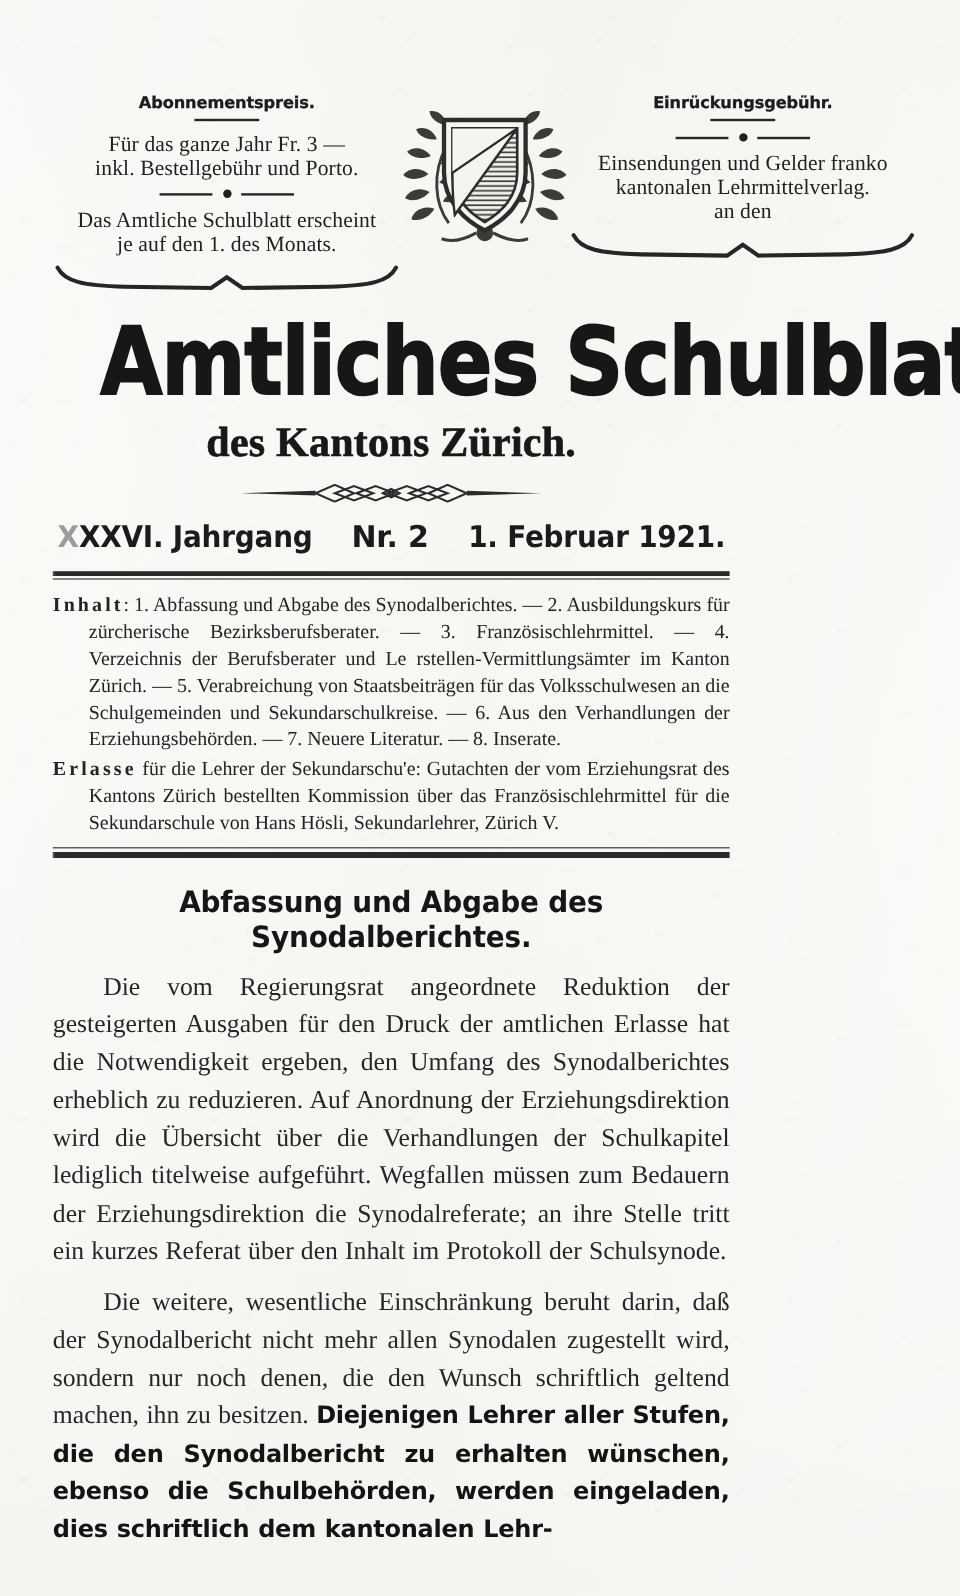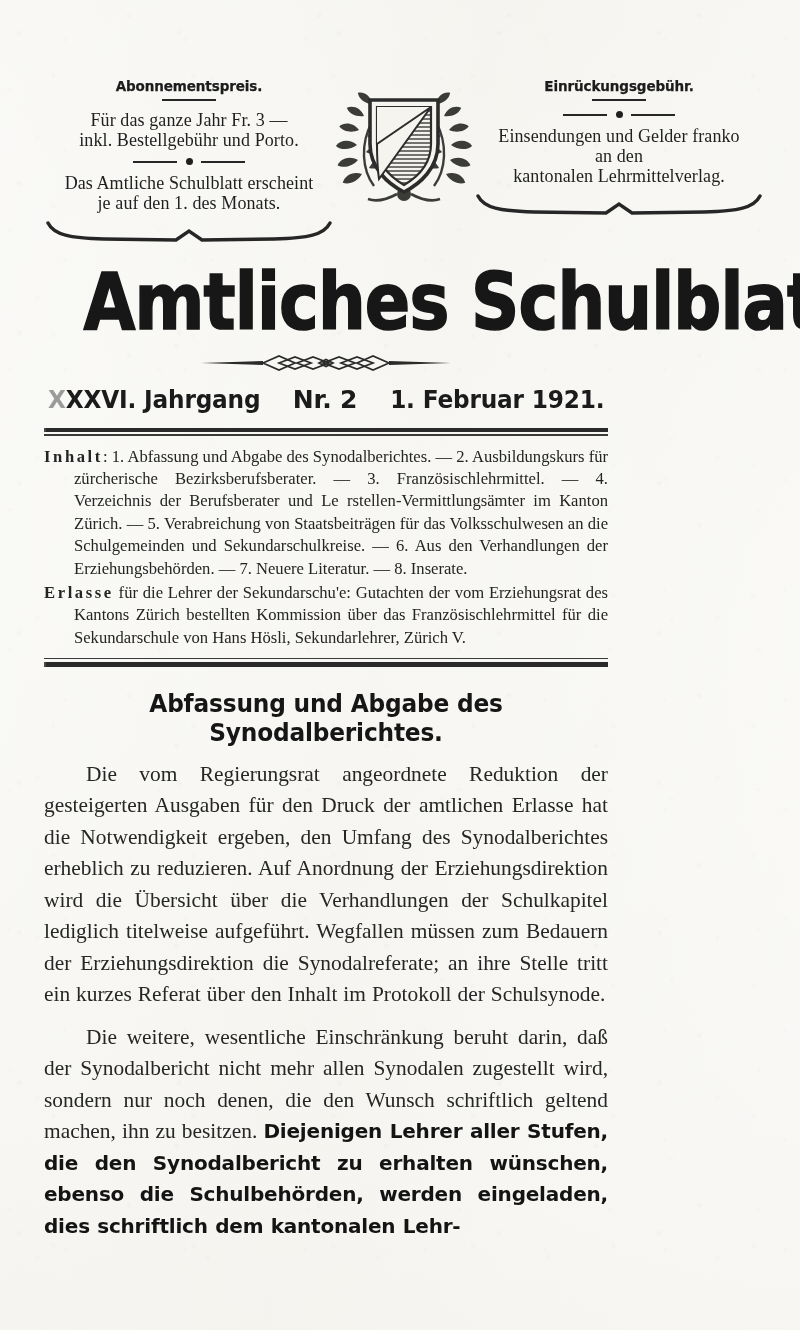--- a/index.html
+++ b/index.html
@@ -331,30 +331,31 @@
       </svg>
     </div>
 
     <div class="mast-col">
       <div class="mast-head">Einrückungsgebühr.</div>
       <div class="rule-short"></div>
       <div class="dot-rule">
           <span></span>
         </div>
       <div class="mast-line">Einsendungen und Gelder franko</div>
+      <div class="mast-line">kantonalen Lehrmittelverlag.</div>
       <div class="mast-line">an den</div>
-      <div class="mast-line">kantonalen Lehrmittelverlag.</div>
       <svg class="brace" viewBox="0 0 290 26">
         <path d="M4 4 C10 16, 26 19, 60 20 L132 21 L145 12 L158 21 L230 20 C264 19, 280 16, 286 4" fill="none" stroke="#262626" stroke-width="3.4" stroke-linecap="round"></path>
       </svg>
     </div>
   </div>
 
   <div class="title-block">
     <div class="title-main">Amtliches Schulblatt</div>
+    <div class="title-sub">des Kantons Zürich.</div>
   </div>
 
   <svg class="ornament" width="250" height="16" viewBox="0 0 250 16">
     <path d="M0 8 L62 6 L62 10 Z" fill="#2b2b2b"></path>
     <path d="M250 8 L188 6 L188 10 Z" fill="#2b2b2b"></path>
     <g fill="none" stroke="#2b2b2b" stroke-width="1.7">
       <path d="M62 8 L78 1 L94 8 L78 15 Z"></path>
       <path d="M78 8 L94 2 L110 8 L94 14 Z"></path>
       <path d="M96 8 L112 2 L128 8 L112 14 Z"></path>
       <path d="M122 8 L138 2 L154 8 L138 14 Z"></path>

